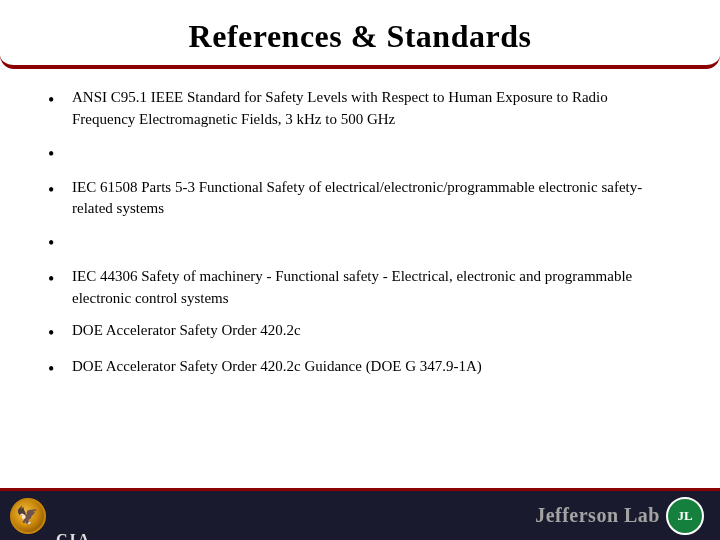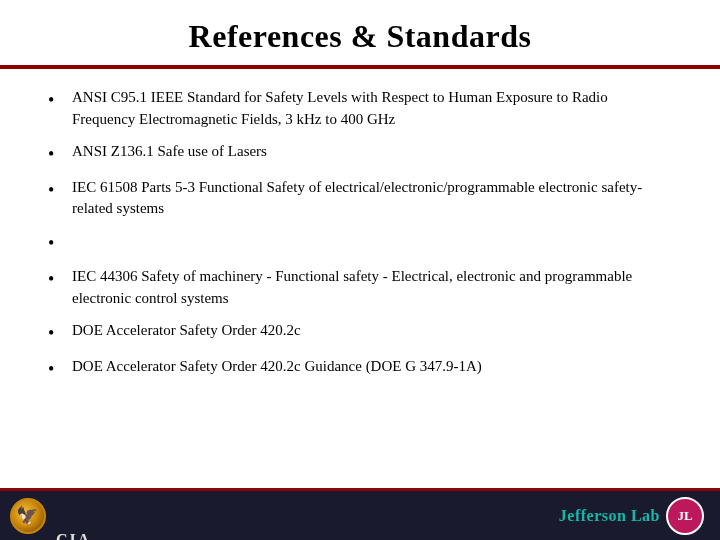--- a/index.html
+++ b/index.html
@@ -18,20 +18,21 @@
       height: 540px;
       display: flex;
       flex-direction: column;
       background: #ffffff;
     }
 
     .header {
       padding: 18px 40px 10px 40px;
       border-bottom: 4px solid #8b0000;
       text-align: center;
+      border-radius: 14px;
     }
 
     .header h1 {
       font-size: 32px;
       font-weight: bold;
       color: #000000;
       letter-spacing: 0.5px;
     }
 
     .content {
@@ -111,37 +112,37 @@
       margin-top: 48px;
     }
 
     .footer-right {
       display: flex;
       align-items: center;
       gap: 6px;
     }
 
     .jefferson-lab-text {
-      font-size: 16px;
-      font-weight: bold;
-      color: #14b8a6;
+      font-size: 20px;
+      font-weight: bold;
+      color: #a3a3a3;
       letter-spacing: 0.5px;
     }
 
     .jlab-logo {
       display: flex;
       align-items: center;
       gap: 4px;
     }
 
     .jlab-circle {
       width: 38px;
       height: 38px;
       border-radius: 50%;
-      background: #be185d;
+      background: #15803d;
       border: 2px solid #ffffff;
       display: flex;
       align-items: center;
       justify-content: center;
       color: #ffffff;
       font-size: 13px;
       font-weight: bold;
     }
   </style>
 </head>
@@ -151,25 +152,24 @@
 
   <div class="header">
     <h1>References &amp; Standards</h1>
   </div>
 
   <div class="content">
     <ul class="bullet-list">
 
     <li>
           <span class="bullet">•</span>
-          <span class="text">ANSI C95.1 IEEE Standard for Safety Levels with Respect to Human Exposure to Radio Frequency Electromagnetic Fields, 3 kHz to 400 GHz</span>
-        </li>
-        <li>
-          <span class="bullet">•</span>
-          <span class="text">ANSI Z136.1 Safe use of Lasers</span>
+          <span class="text">ANSI C95.1 IEEE Standard for Safety Levels with Respect to Human Exposure to Radio Frequency Electromagnetic Fields, 3 kHz to 500 GHz</span>
+        </li>
+        <li>
+          <span class="bullet">•</span>
         </li>
         <li>
           <span class="bullet">•</span>
           <span class="text">IEC 61508  Parts 5-3    Functional Safety of electrical/electronic/programmable electronic safety-related systems</span>
         </li>
         <li>
           <span class="bullet">•</span>
         </li>
         <li>
           <span class="bullet">•</span>

